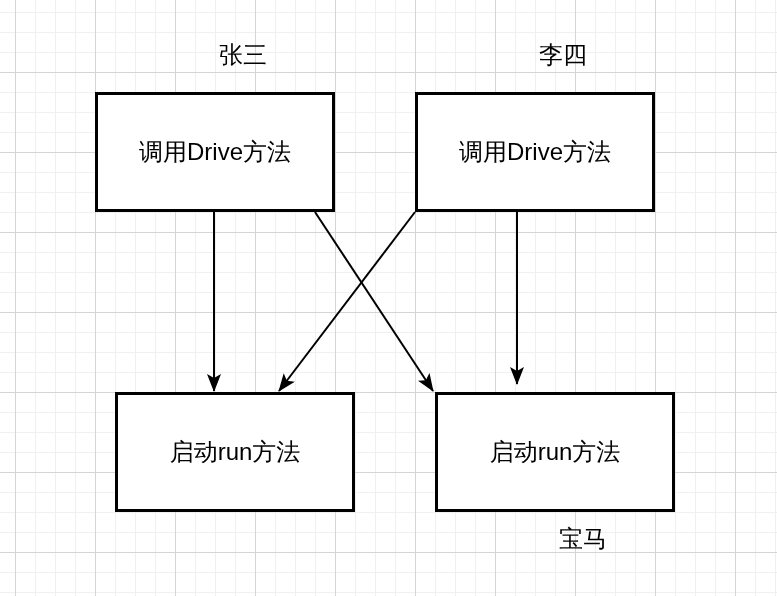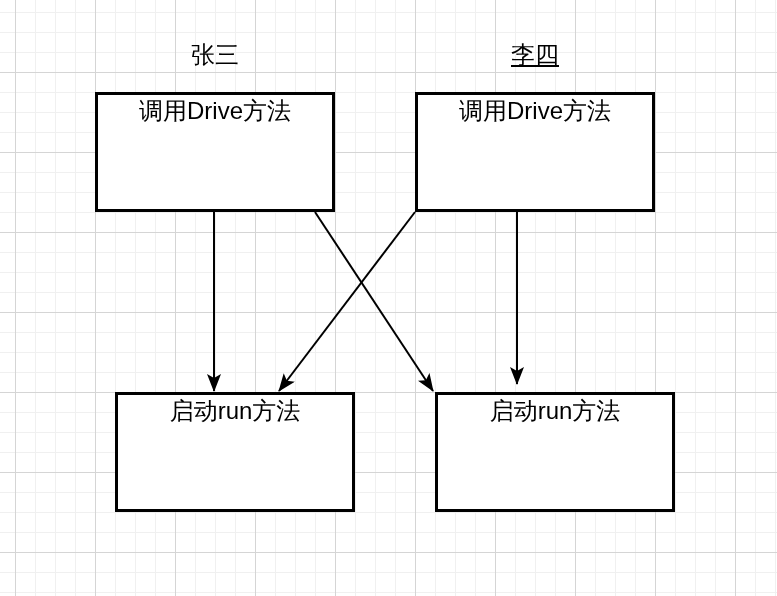--- a/index.html
+++ b/index.html
@@ -41,42 +41,44 @@
     pointer-events: stroke;
   }
 
   .node {
     position: absolute;
     width: 240px;
     height: 120px;
     background: #ffffff;
     border: 3px solid #000000;
     display: flex;
+    align-items: center;
     justify-content: center;
     font-size: 24px;
     color: #000000;
     white-space: nowrap;
   }
   .node-a { left: 95px;  top: 92px;  }
   .node-b { left: 415px; top: 92px;  }
   .node-c { left: 115px; top: 392px; }
   .node-d { left: 435px; top: 392px; }
 
   .shape-label {
     position: absolute;
     width: 240px;
     height: 38px;
     line-height: 38px;
     text-align: center;
     font-size: 24px;
     color: #000000;
     white-space: nowrap;
+    margin-left: 28px;
   }
   .label-a { left: 95px;  top: 36px;  }
-  .label-b { left: 415px; top: 36px; text-decoration: underline;  }
+  .label-b { left: 415px; top: 36px;  }
   .label-c { left: 115px; top: 520px; }
   .label-d { left: 435px; top: 520px; }
 </style>
 </head>
 <body>
 
 <div class="canvas">
 
   <svg class="connector-layer" viewBox="0 0 777 596" xmlns="http://www.w3.org/2000/svg">
     <defs>
@@ -99,14 +101,15 @@
   <div class="node node-b">
     <span>调用Drive方法</span>
   </div>
   <div class="node node-c">
     <span>启动run方法</span>
   </div>
   <div class="node node-d">
     <span>启动run方法</span>
   </div>
 
+  <div class="shape-label label-d">宝马</div>
 
 </div>
 
 </body></html>

